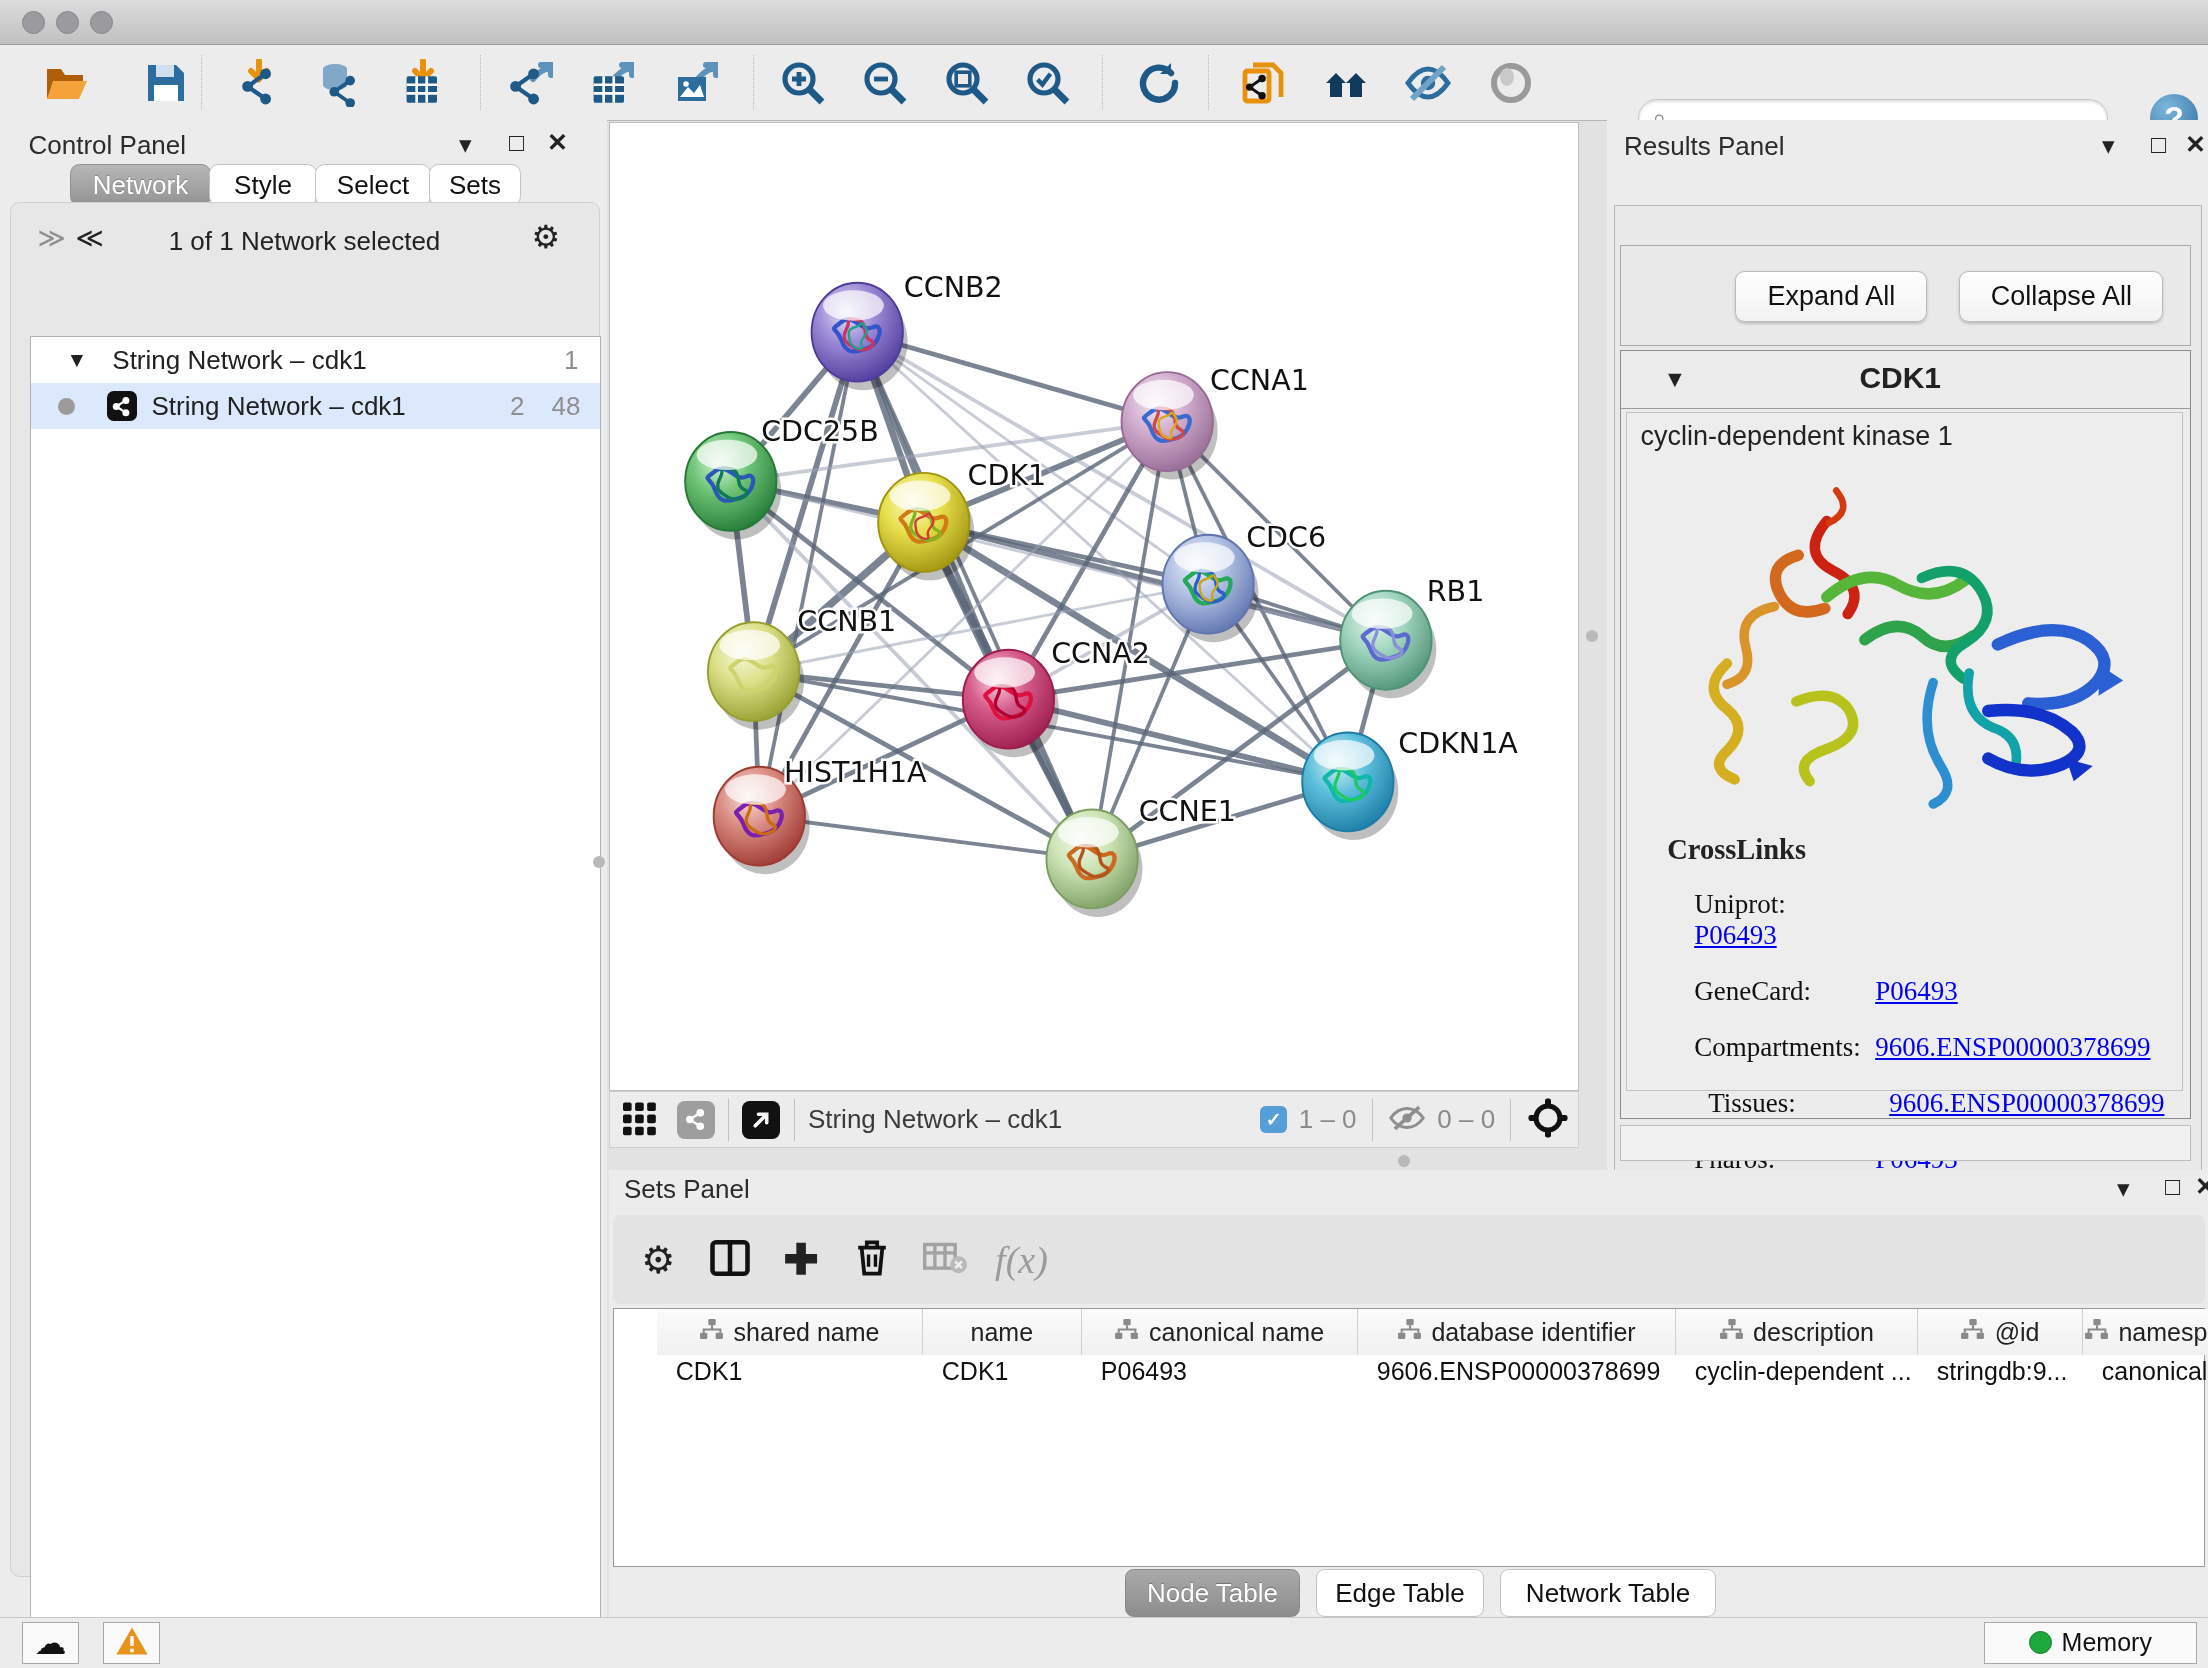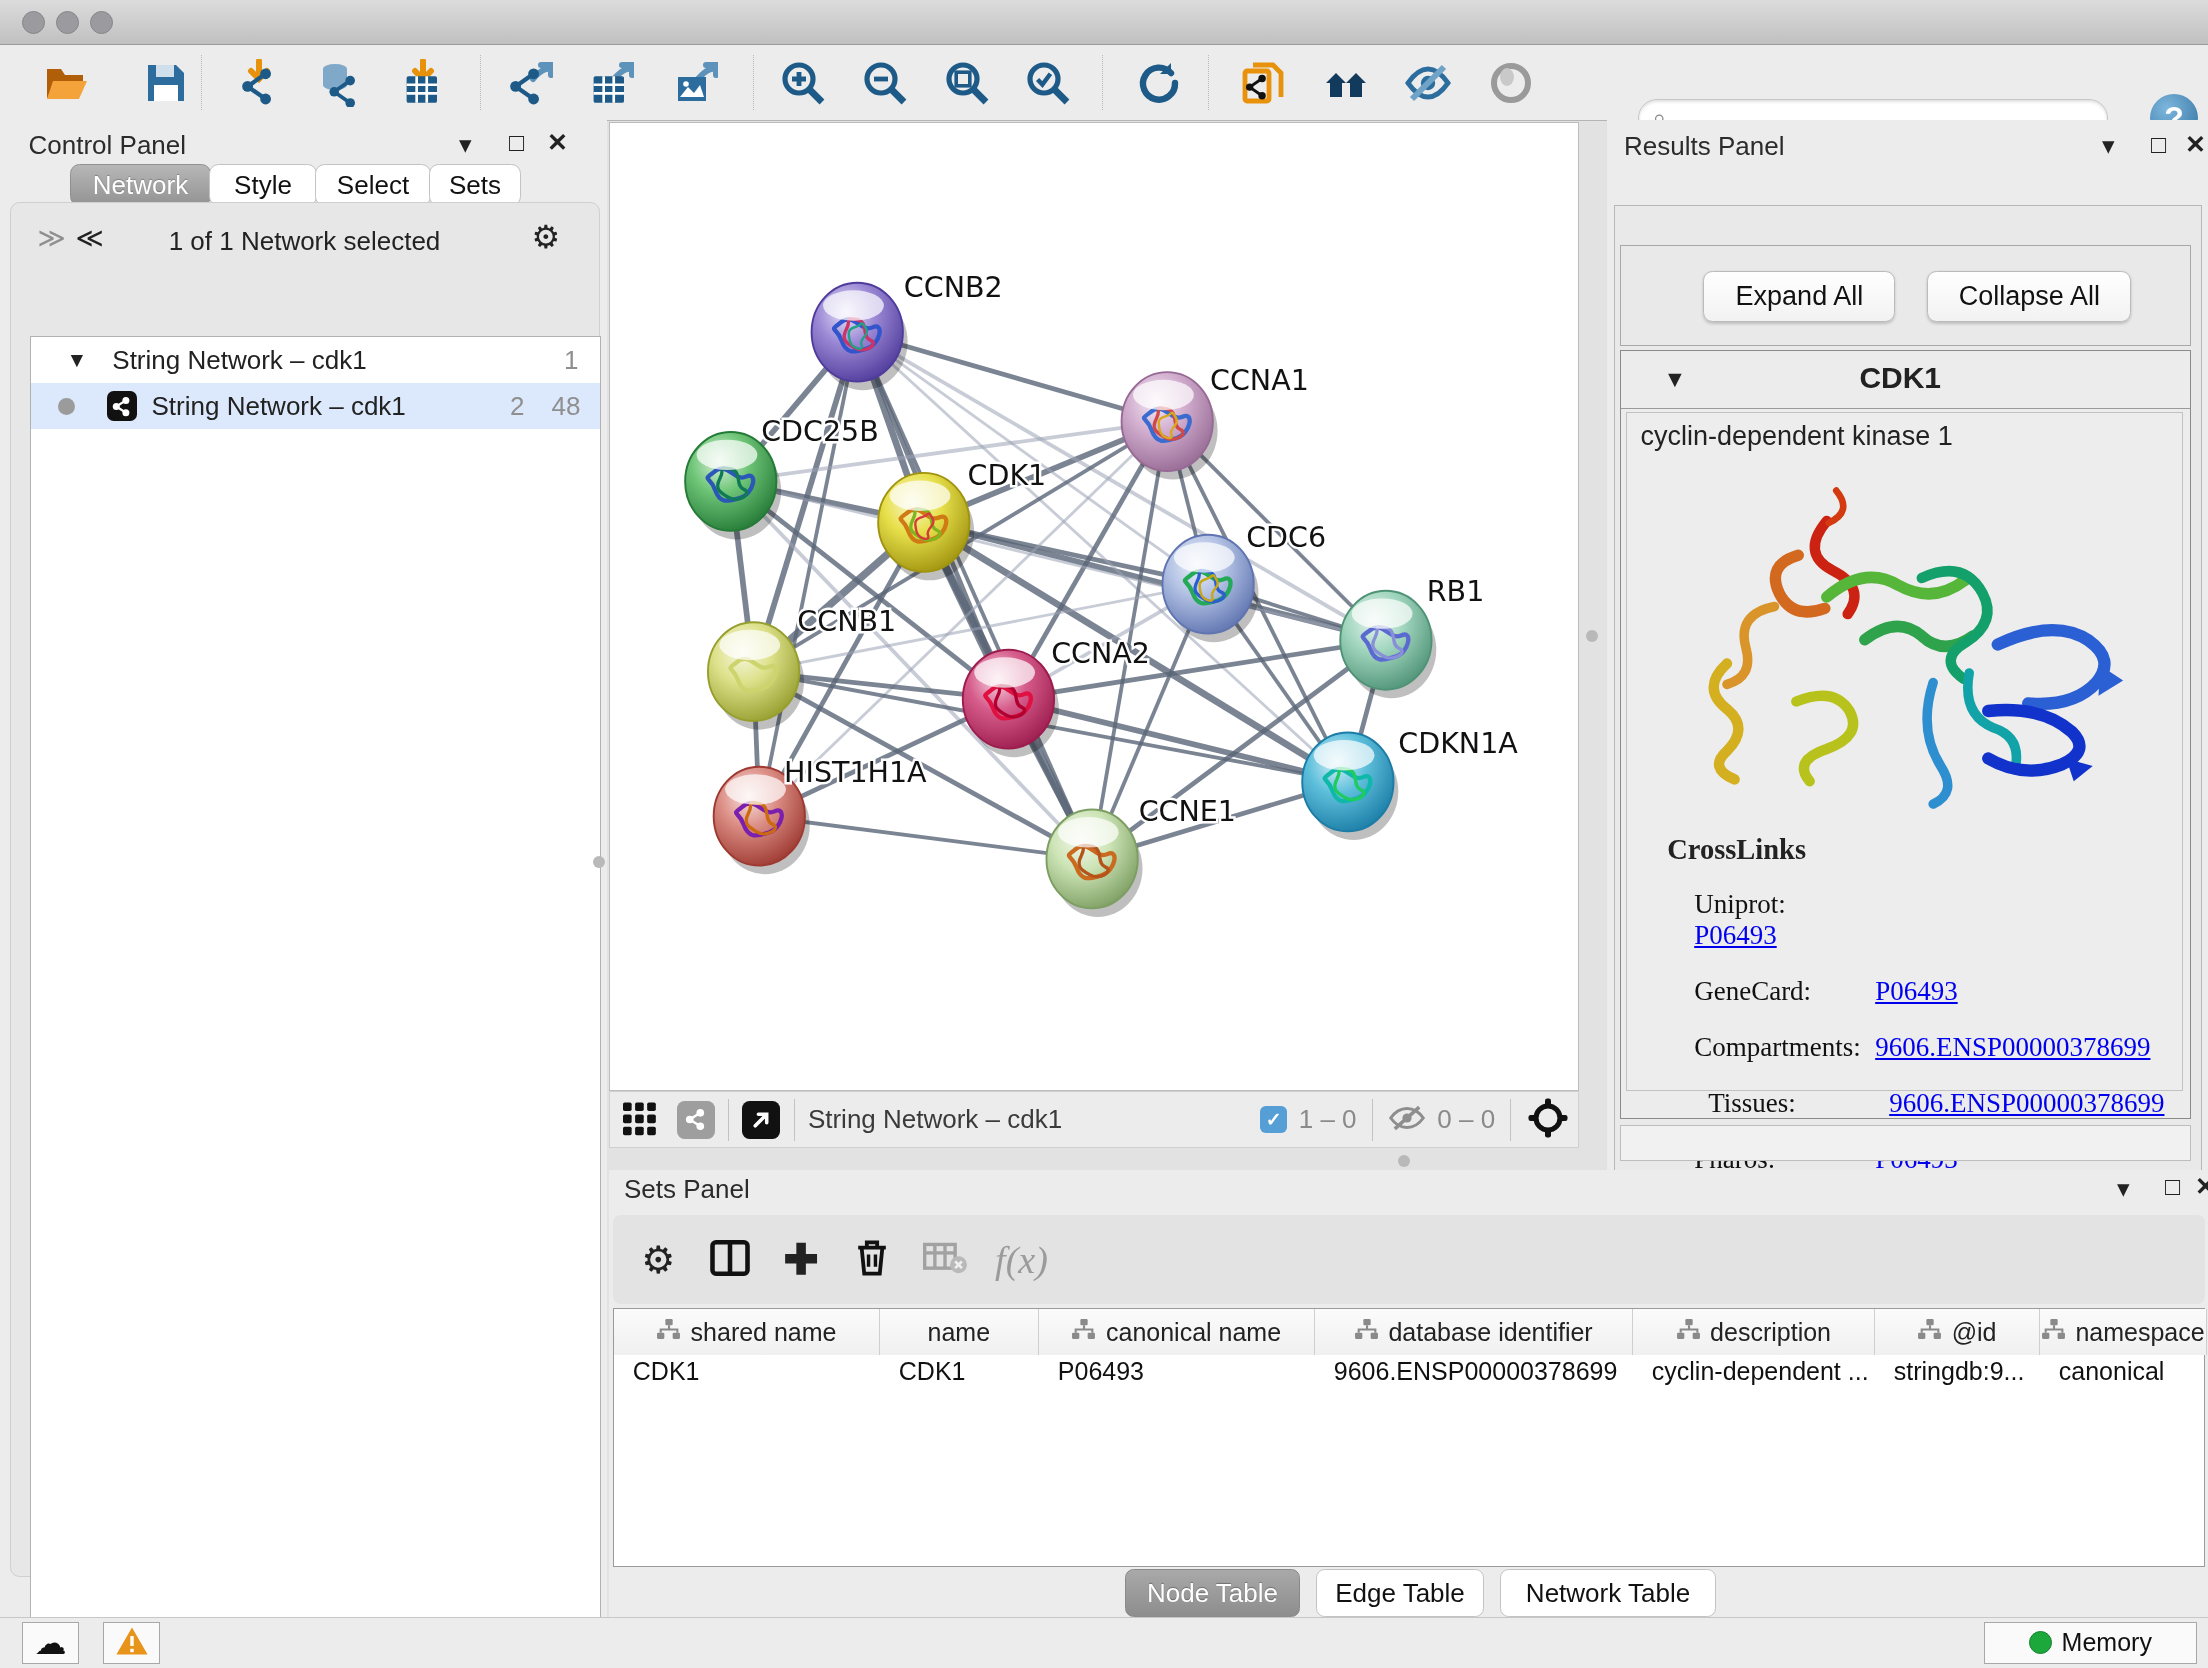--- a/index.html
+++ b/index.html
@@ -55,32 +55,32 @@
   .graysq{width:38px;height:38px;border-radius:7.6px;background:#9e9e9e;display:flex;
     align-items:center;justify-content:center;}
   .splitter-dot{width:12.4px;height:12.4px;border-radius:50%;background:#b9b9b9;}
   
   #results-panel{left:1607px;top:120px;width:601px;height:1050px;background:#ececec;}
   #results-box{left:6.7px;top:85px;width:586px;height:972px;background:#e9e9e9;
     border:1.9px solid #b7b7b7;}
   #expand-box{left:5.7px;top:39px;width:569px;height:99px;border:1.9px solid #a8a8a8;background:#e9e9e9;}
   .white-btn{background:linear-gradient(#ffffff,#f2f2f2);border:1px solid #bbb;border-radius:9.5px;
     font-size:27px;display:flex;align-items:center;justify-content:center;color:#111;
-    box-shadow:0 1.9px 2.9px rgba(0,0,0,.18);}
+    box-shadow:0 1.9px 2.9px rgba(0,0,0,.18);margin-left:32px;}
   #gene-box{left:5.7px;top:144px;width:569px;height:767px;border:1.9px solid #8b8b8b;background:#ececec;}
   #gene-inner{left:4.8px;top:61px;width:555px;height:677px;border:1px solid #c2c2c2;background:#ededed;}
   .serif{font-family:"Liberation Serif", serif;}
   .xlink{color:#0000ee;text-decoration:underline;font-family:"Liberation Serif", serif;font-size:27px;}
   .xlabel{font-family:"Liberation Serif", serif;font-size:27px;color:#111;}
   
   #table-panel{left:609px;top:1170px;width:1600px;height:447px;background:#ececec;}
   #tp-toolbar{left:3.8px;top:45px;width:1592px;height:89px;background:#e3e3e3;border-radius:7.6px;
     display:flex;align-items:center;}
   #data-table{left:3.8px;top:138px;width:1592px;height:259px;background:#fff;border:1.9px solid #9a9a9a;
-    box-sizing:border-box;}
+    box-sizing:border-box;padding-left:43px;}
   .th{display:flex;align-items:center;justify-content:center;font-size:25px;color:#222;
     border-right:1px solid #cfcfcf;height:46px;background:linear-gradient(#fbfbfb,#f0f0f0);
     box-sizing:border-box;gap:9.5px;}
   .td{font-size:25px;color:#111;display:flex;align-items:center;height:32px;
     padding-left:19px;box-sizing:border-box;}
   .bottab{height:46px;border:1px solid #c3c3c3;background:#fff;font-size:26px;color:#111;
     display:flex;align-items:center;justify-content:center;border-radius:8.6px;}
   .bottab.sel{background:linear-gradient(#a9a9a9,#8d8d8d);color:#fff;border-color:#8a8a8a;
     text-shadow:0 -1px 1px rgba(0,0,0,.3);}
   

